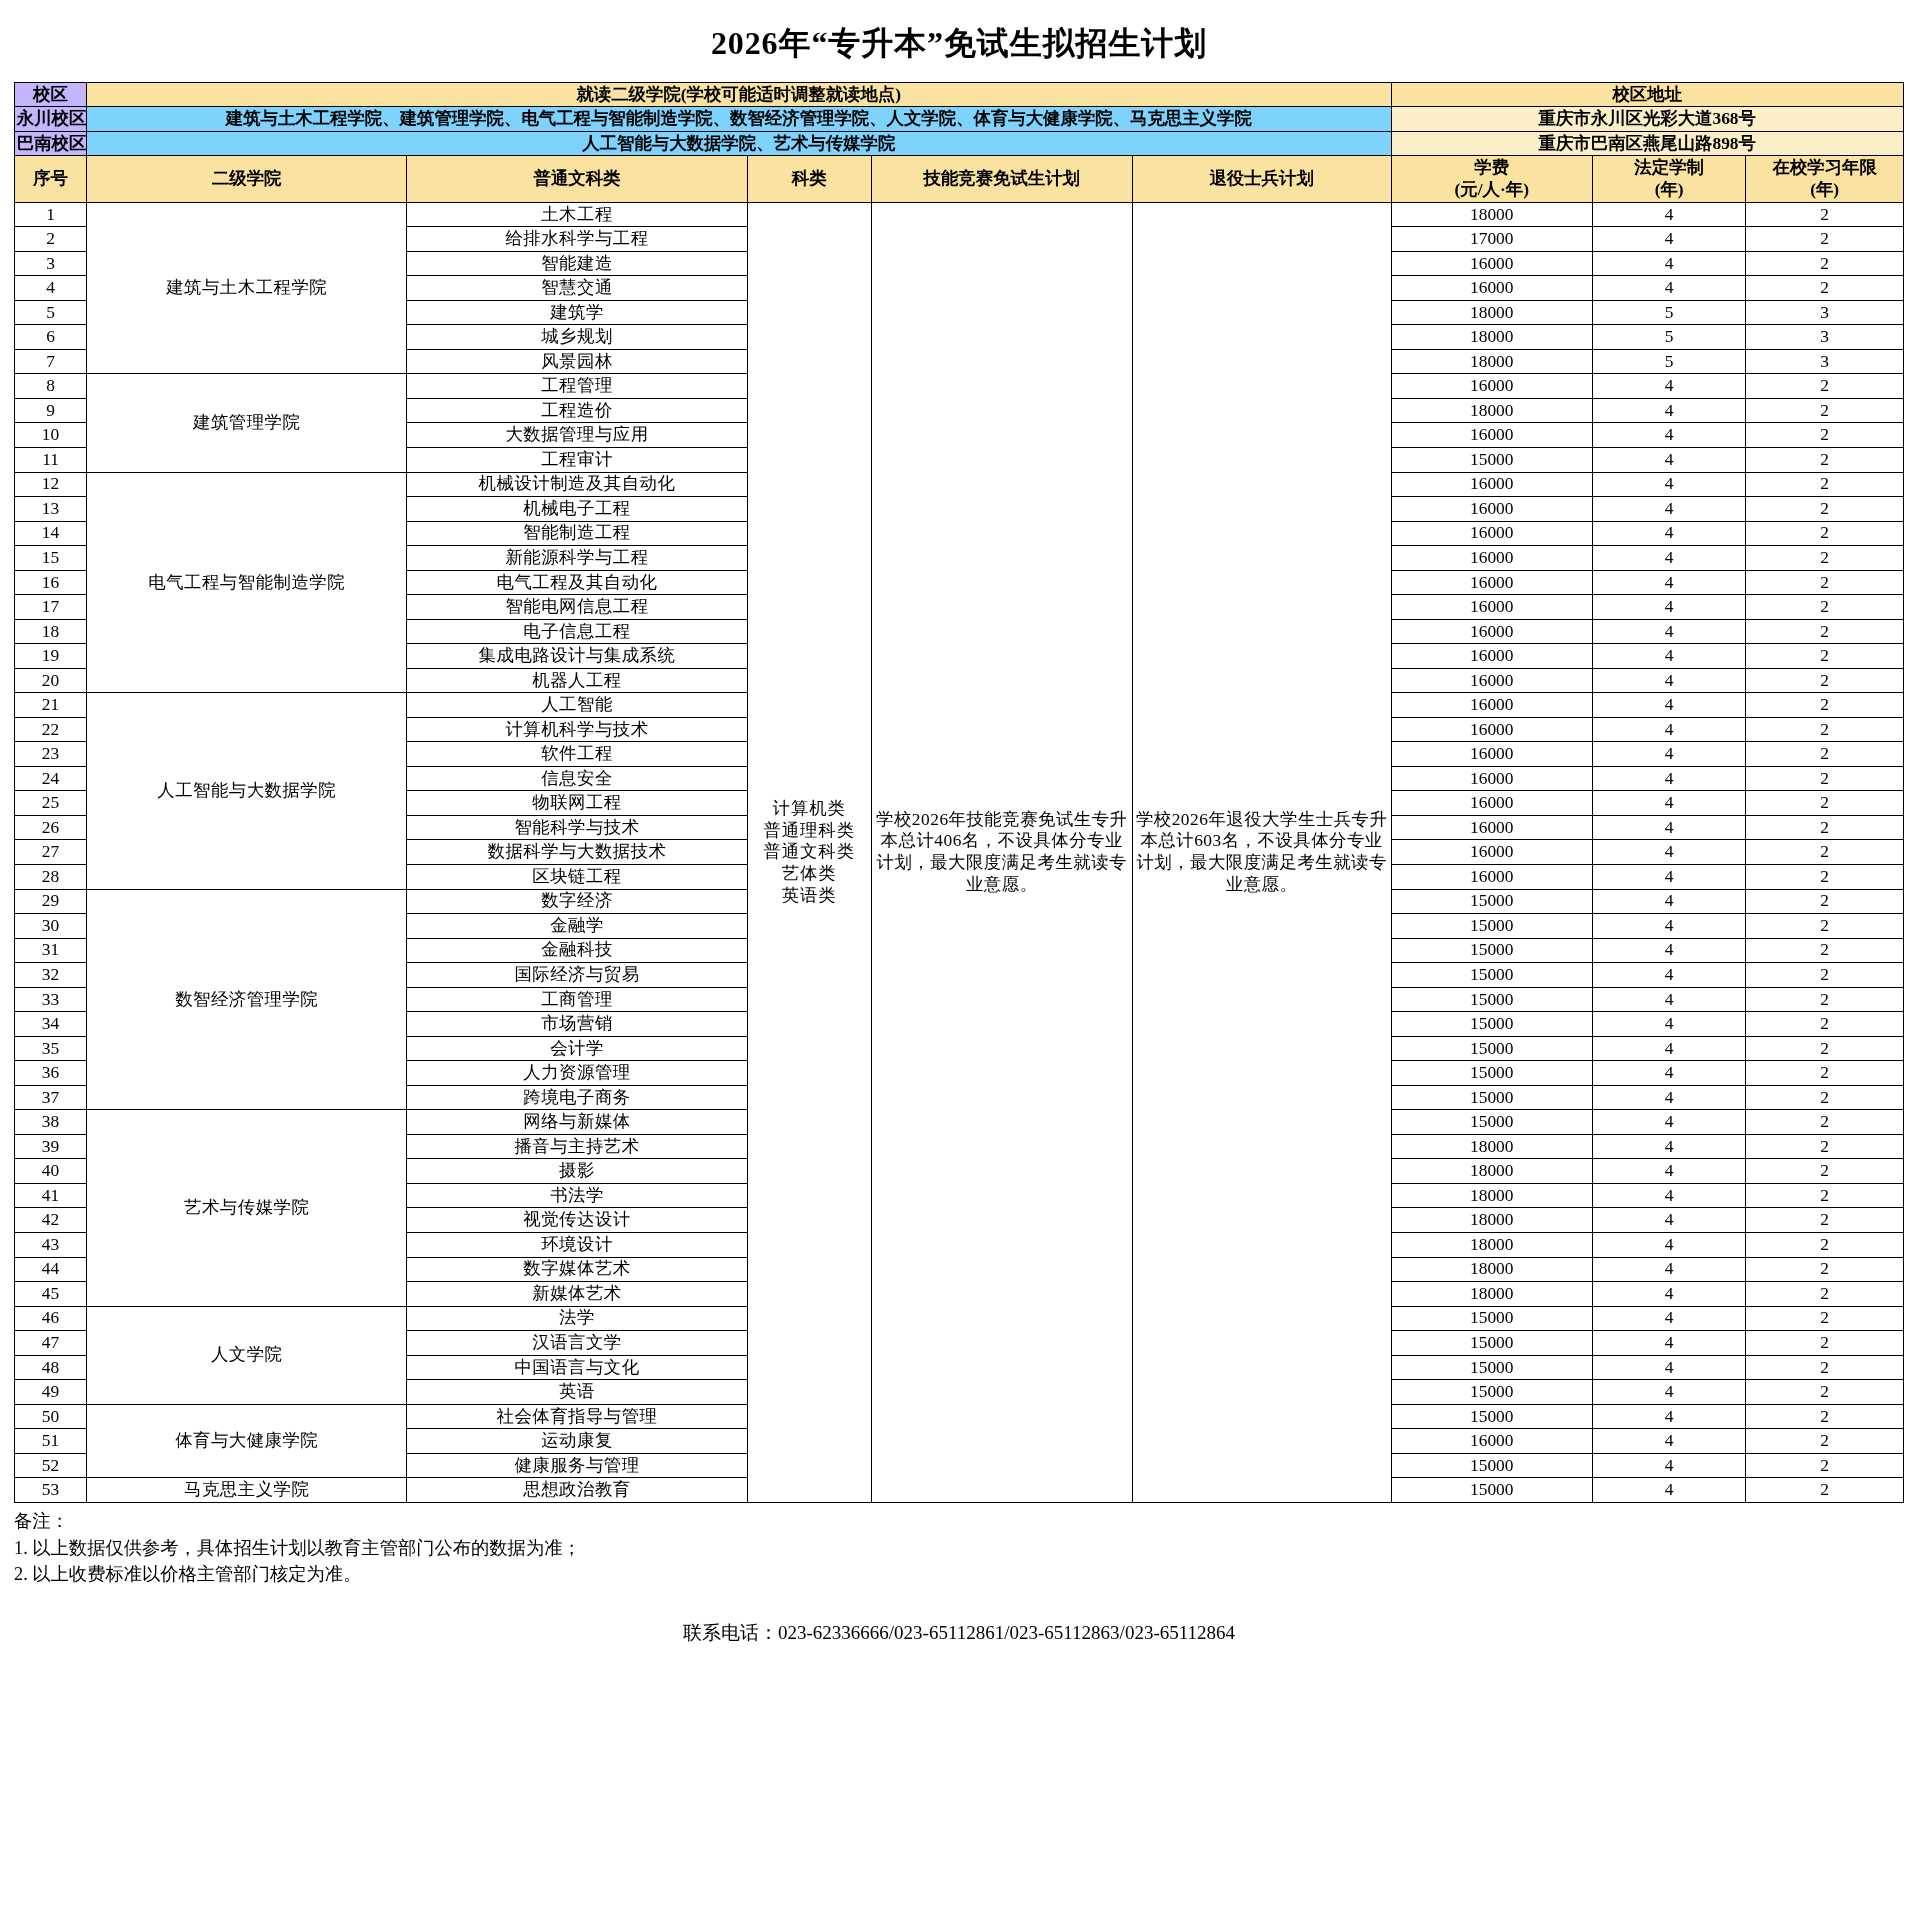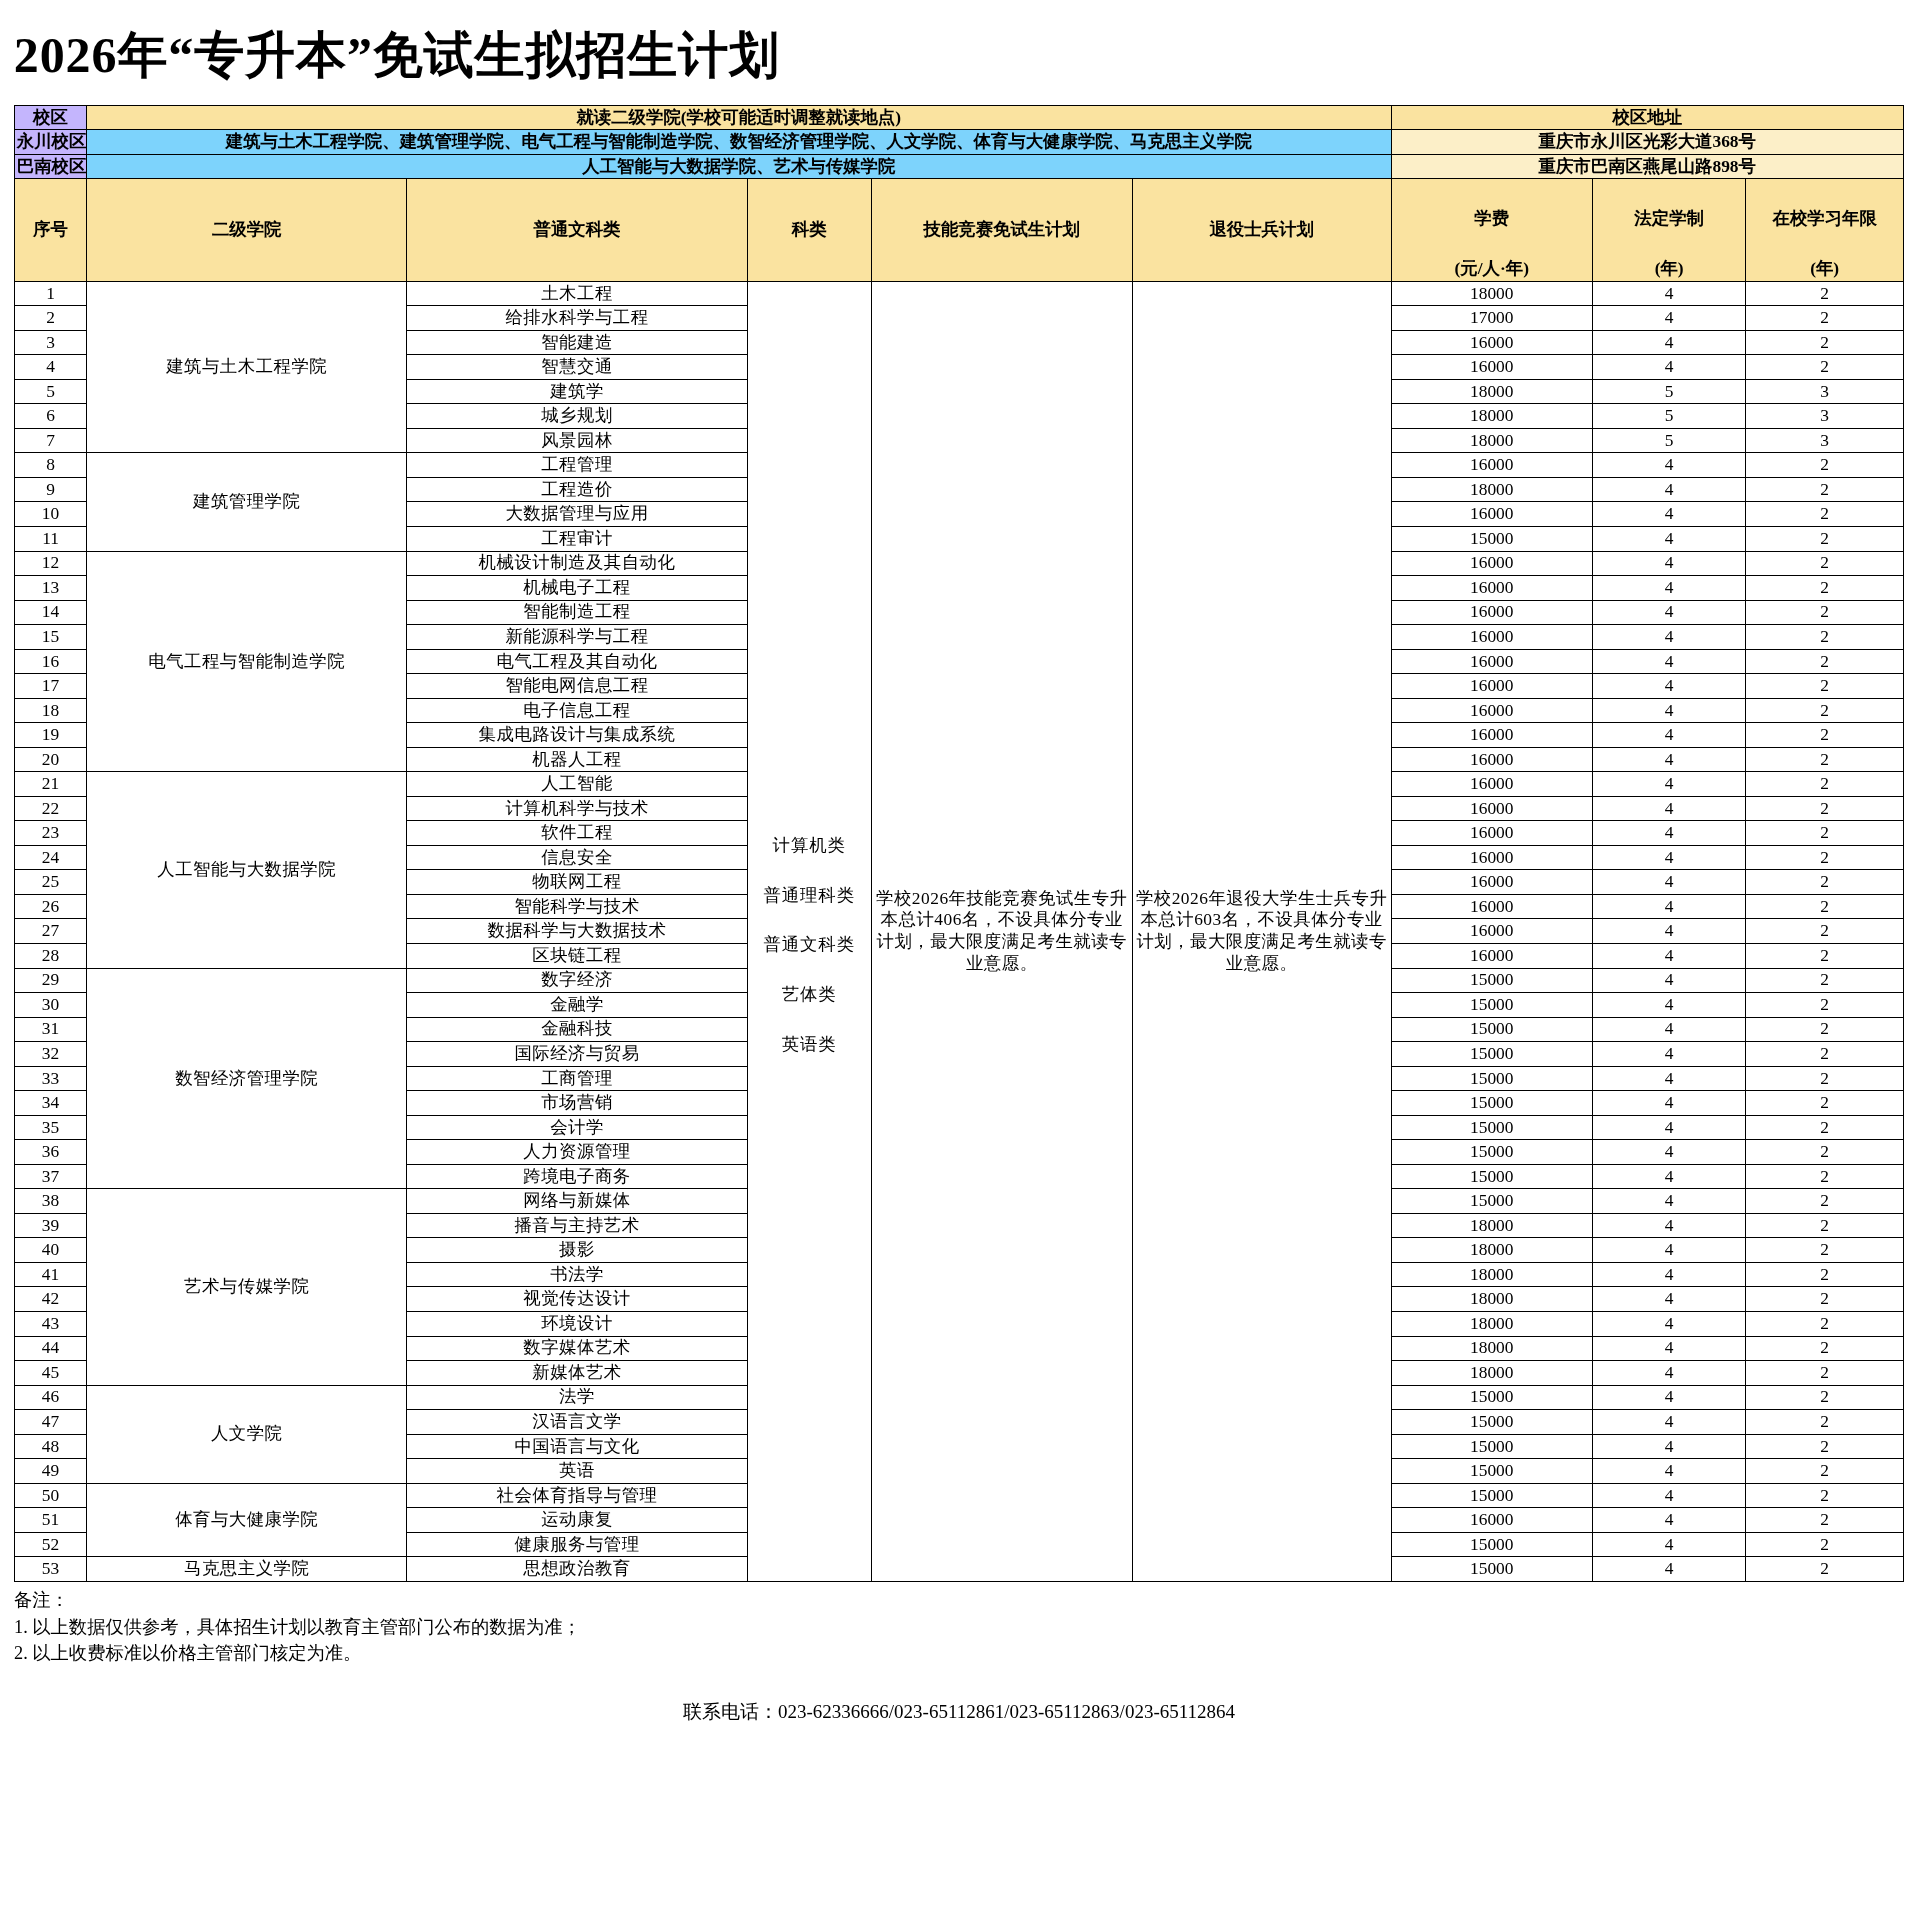--- a/index.html
+++ b/index.html
@@ -11,21 +11,22 @@
     width: 1918px;
     font-family: "Liberation Serif", "DejaVu Serif", serif;
     color: #000000;
   }
   .page {
     width: 1918px;
     box-sizing: border-box;
     padding: 9.2px 13.8px 18.3px 13.8px;
   }
   .doc-title {
-    font-size: 50px;
+    text-align: center;
+    font-size: 32px;
     font-weight: bold;
     letter-spacing: 0.9px;
     margin: 13px 0 15.6px 0;
     font-family: "Liberation Serif", "DejaVu Serif", serif;
   }
   table.grid {
     border-collapse: collapse;
     table-layout: fixed;
     width: 1890px;
     margin: 0 auto;
@@ -103,21 +104,21 @@
     text-align: left;
     font-family: "Liberation Serif", "DejaVu Serif", serif;
   }
   .contact {
     width: 1890px;
     margin: 32px auto 0 auto;
     text-align: center;
     font-size: 19px;
     font-family: "Liberation Serif", "DejaVu Serif", serif;
   }
-  .kelei-line { display: block; margin-top: 28px; }
+  .kelei-line { display: block; }
 </style>
 </head>
 <body>
 
 <div class="page">
 
   <div class="doc-title">2026年“专升本”免试生拟招生计划</div>
 
   <table class="grid">
     <colgroup>

